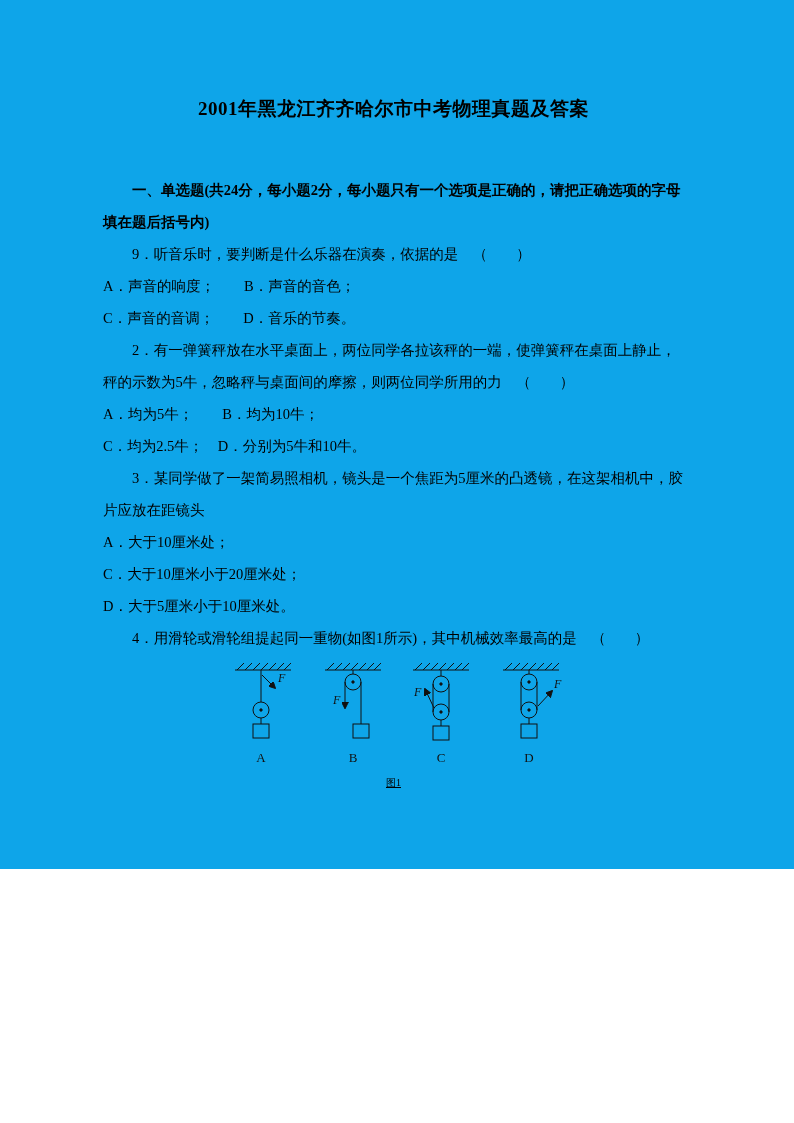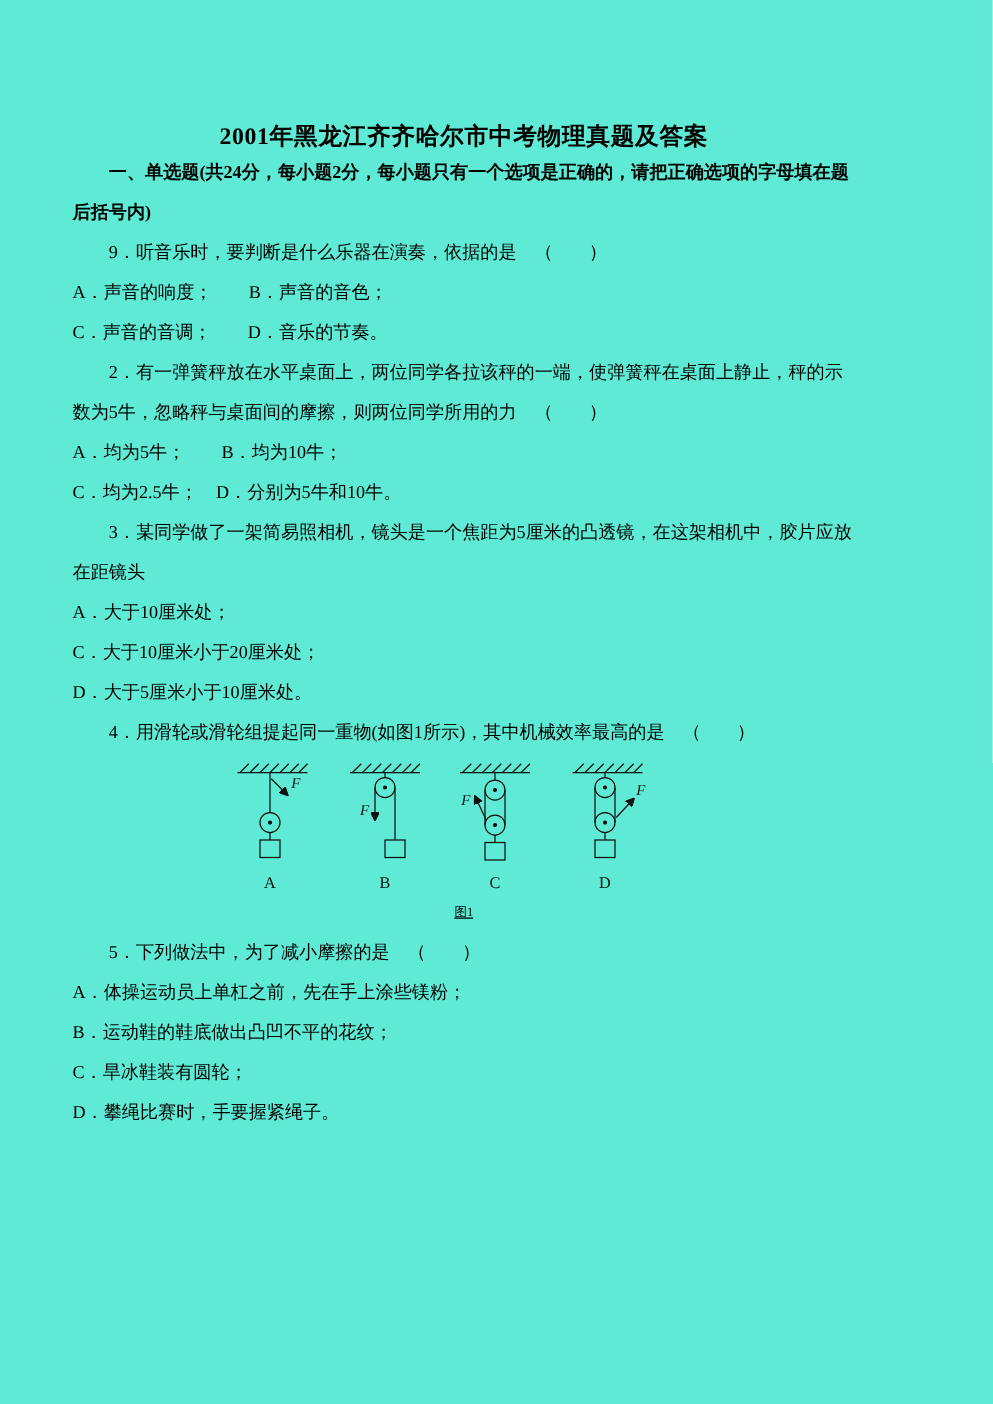--- a/index.html
+++ b/index.html
@@ -6,31 +6,32 @@
   html, body { background: #ffffff; }
   body {
     width: 794px;
     height: 1123px;
     font-family: "Liberation Serif", serif;
     color: #000000;
     overflow: hidden;
   }
   .page {
     width: 794px;
-    height: 1123px;
-    background: #5eead4;
-    padding: 96px 110px 0 58px;
+    height: 869px;
+    background: #0ea5e9;
+    padding: 96px 110px 0 103px;
   }
   .title {
     font-size: 19px;
     font-weight: bold;
     text-align: center;
     letter-spacing: 0.5px;
   }
   .heading {
+    margin-top: 52px;
     font-weight: bold;
   }
   p.line {
     font-size: 14.5px;
     line-height: 32px;
   }
   .indent { text-indent: 2em; }
   .opt { }
   .figure-wrap { margin-top: 4px; }
   .figure-svg { display: block; margin-left: 120px; }
@@ -151,21 +152,14 @@
 
         <text class="diagram-label" x="38" y="104" text-anchor="middle" stroke="none">A</text>
         <text class="diagram-label" x="130" y="104" text-anchor="middle" stroke="none">B</text>
         <text class="diagram-label" x="218" y="104" text-anchor="middle" stroke="none">C</text>
         <text class="diagram-label" x="306" y="104" text-anchor="middle" stroke="none">D</text>
       </svg>
       <p class="caption">图1</p>
     </div>
   </section>
 
-  <section>
-    <p class="line indent">5．下列做法中，为了减小摩擦的是　（　　）</p>
-    <p class="line opt">A．体操运动员上单杠之前，先在手上涂些镁粉；</p>
-    <p class="line opt">B．运动鞋的鞋底做出凸凹不平的花纹；</p>
-    <p class="line opt">C．旱冰鞋装有圆轮；</p>
-    <p class="line opt">D．攀绳比赛时，手要握紧绳子。</p>
-  </section>
 
 </div>
 
 </body></html>

